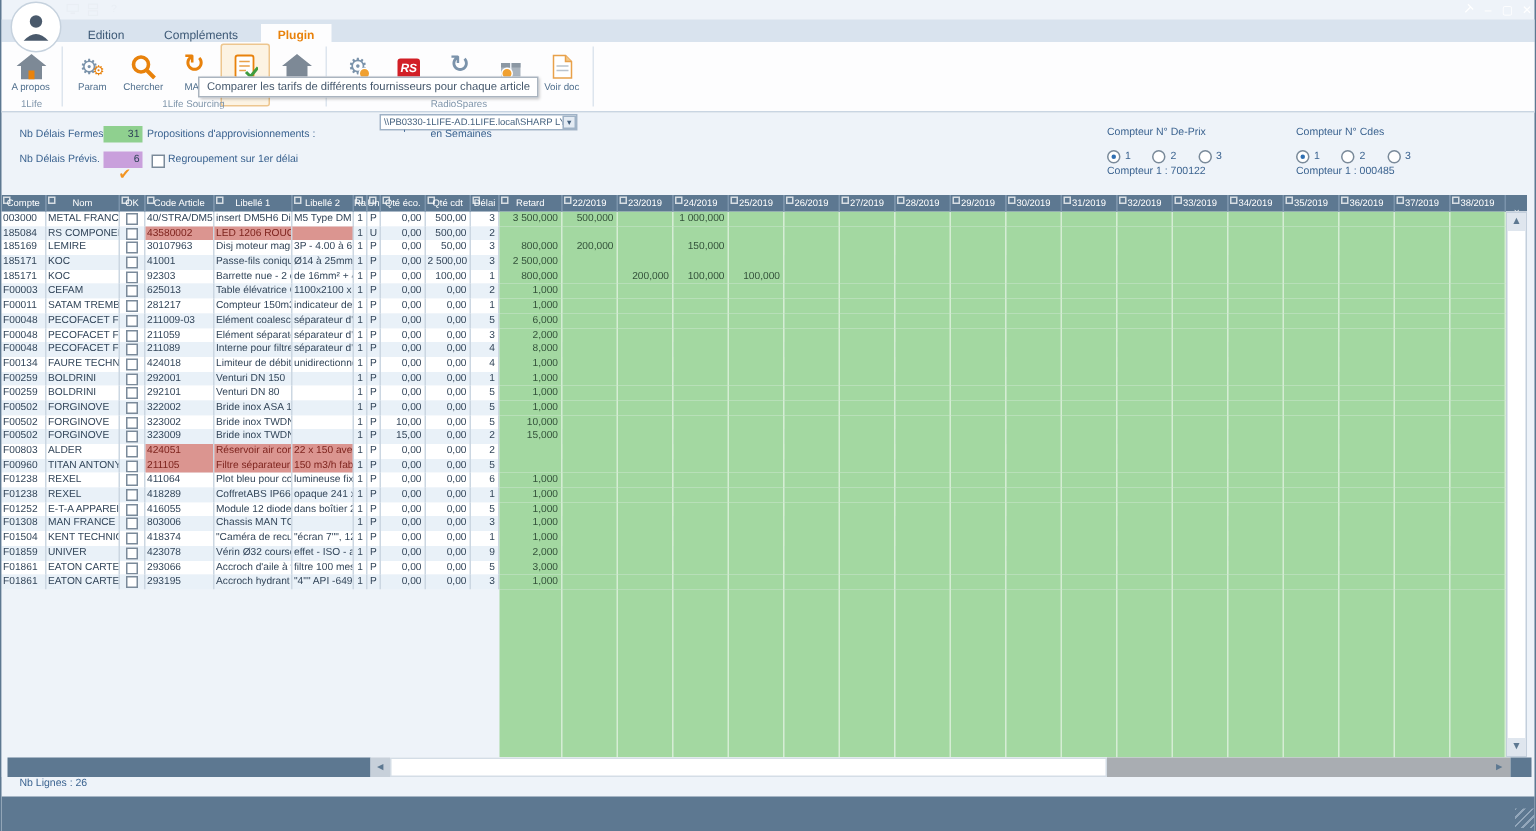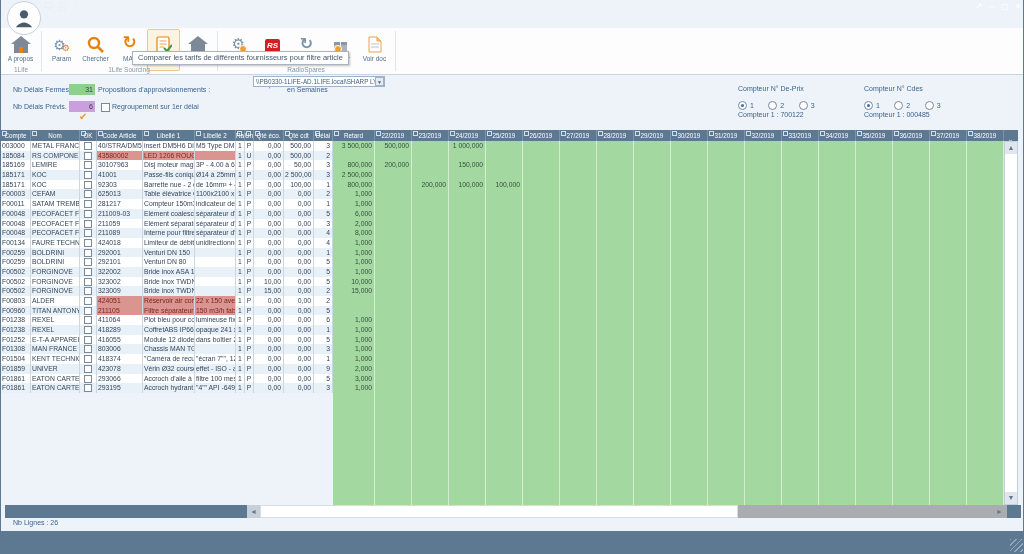--- a/index.html
+++ b/index.html
@@ -118,20 +118,26 @@
   <div class="abs tb-ico" style="left:70px">?</div>
   <div class="abs winctl" style="left:972px">
     <svg width="7" height="7" viewBox="0 0 8 8">
         <path d="M1 7 L5 3 M3 1 L7 5 M4 2 L6 4" stroke="#fff" stroke-width="1" fill="none"></path>
       </svg>
   </div>
   <div class="abs winctl" style="left:985px">–</div>
   <div class="abs winctl" style="left:998px">▢</div>
   <div class="abs winctl" style="left:1011px">✕</div>
 
+  <div class="abs" id="tabsbar">
+    <span id="tabspacer"></span>
+    <span class="tab">Edition</span>
+    <span class="tab">Compléments</span>
+    <span class="tab active">Plugin</span>
+  </div>
 
   <div class="abs" id="ribbon">
     <div class="rbtn" style="left:3px">
       <div class="ric">
         <svg width="20" height="17" viewBox="0 0 20 17">
             <path d="M10 0 L20 8 L17 8 L17 17 L3 17 L3 8 L0 8 Z" fill="#7d8996"></path>
             <rect x="8" y="11" width="4" height="6" fill="#e8820c"></rect>
           </svg>
       </div>
       <div class="rlab">A propos</div>
@@ -220,21 +226,21 @@
           </svg>
       </div>
       <div class="rlab">Voir doc</div>
     </div>
     <div class="rsep" style="left:394px"></div>
     <div class="rgroup-label" style="left:0;width:40px">1Life</div>
     <div class="rgroup-label" style="left:40px;width:176px">1Life Sourcing</div>
     <div class="rgroup-label" style="left:216px;width:178px">RadioSpares</div>
   </div>
 
-  <div class="abs" id="tooltip">Comparer les tarifs de différents fournisseurs pour filtre article</div>
+  <div class="abs" id="tooltip">Comparer les tarifs de différents fournisseurs pour chaque article</div>
 
   <div class="abs" id="combo">\\PB0330-1LIFE-AD.1LIFE.local\SHARP LYON (</div>
   <div class="abs" id="combo-btn">▼</div>
 
   <div class="abs plabel" style="left:12px;top:86px">Nb Délais Fermes</div>
   <div class="abs vbox" id="v-fermes" style="left:68px;top:84px">31</div>
   <div class="abs plabel" style="left:97px;top:86px">Propositions d'approvisionnements :</div>
   <div class="abs plabel" style="left:268px;top:86px">'</div>
   <div class="abs plabel" style="left:286px;top:86px">en Semaines</div>
   <div class="abs plabel" style="left:12px;top:103px">Nb Délais Prévis.</div>

